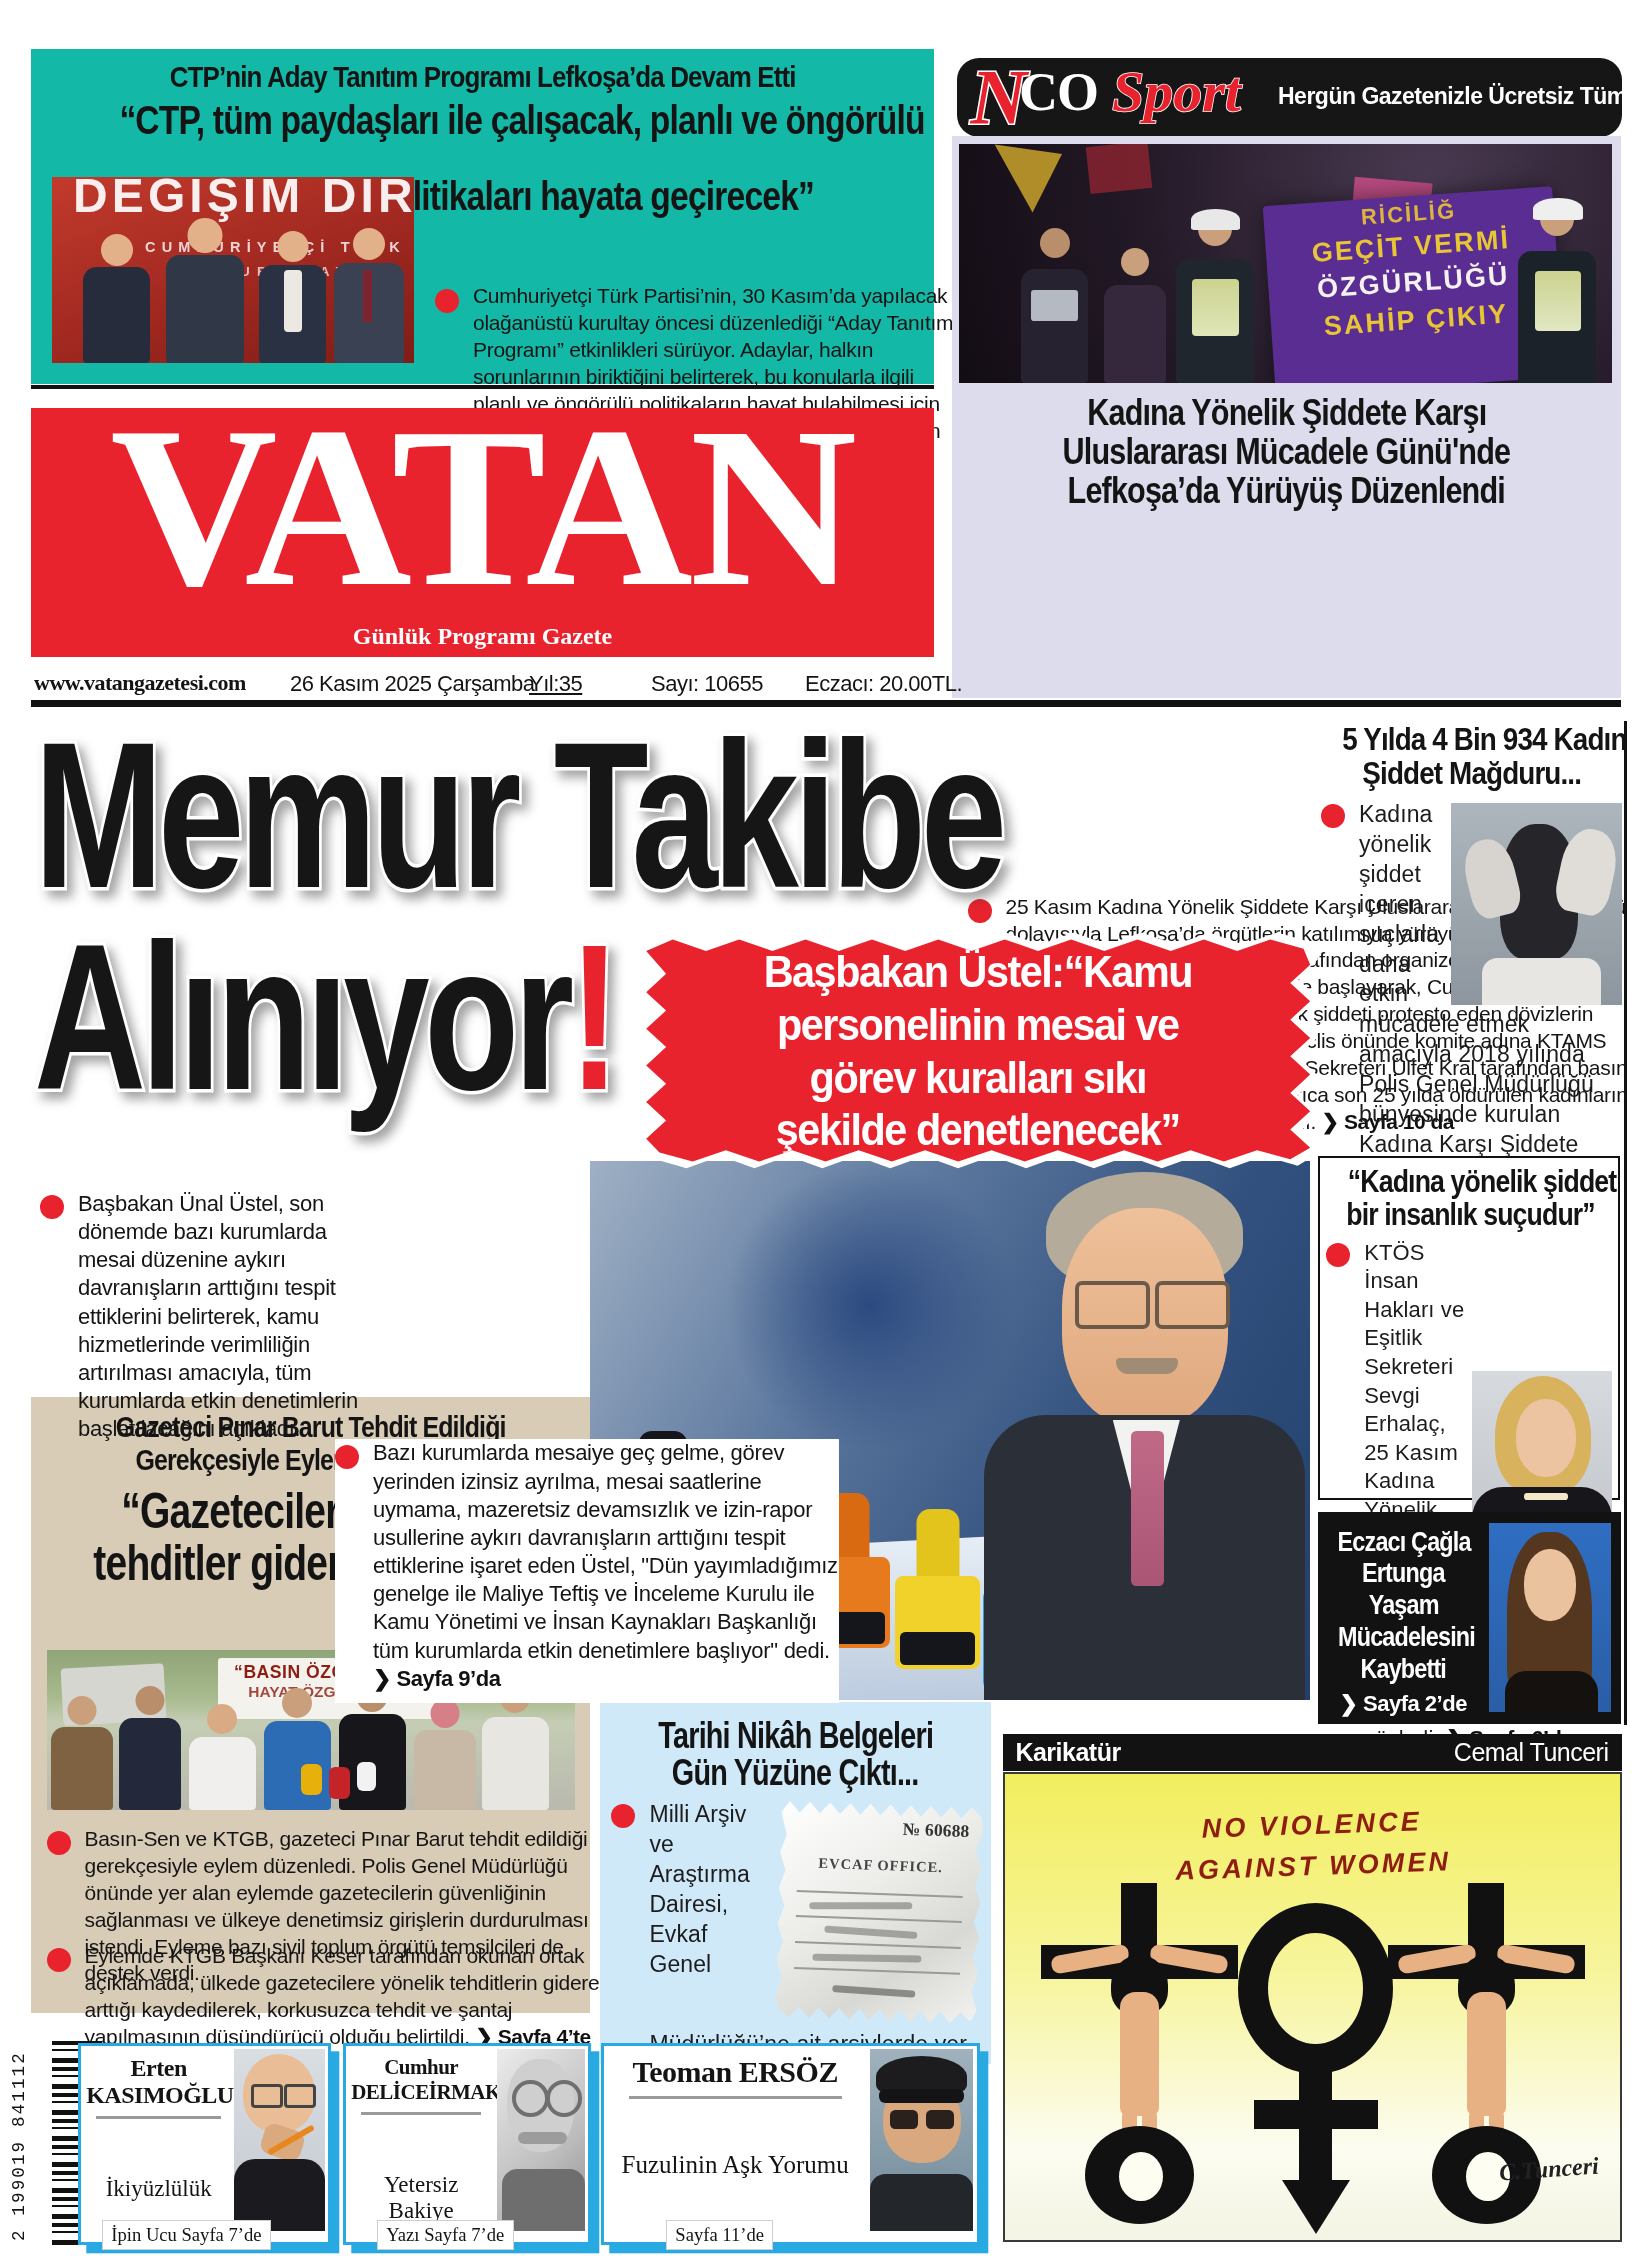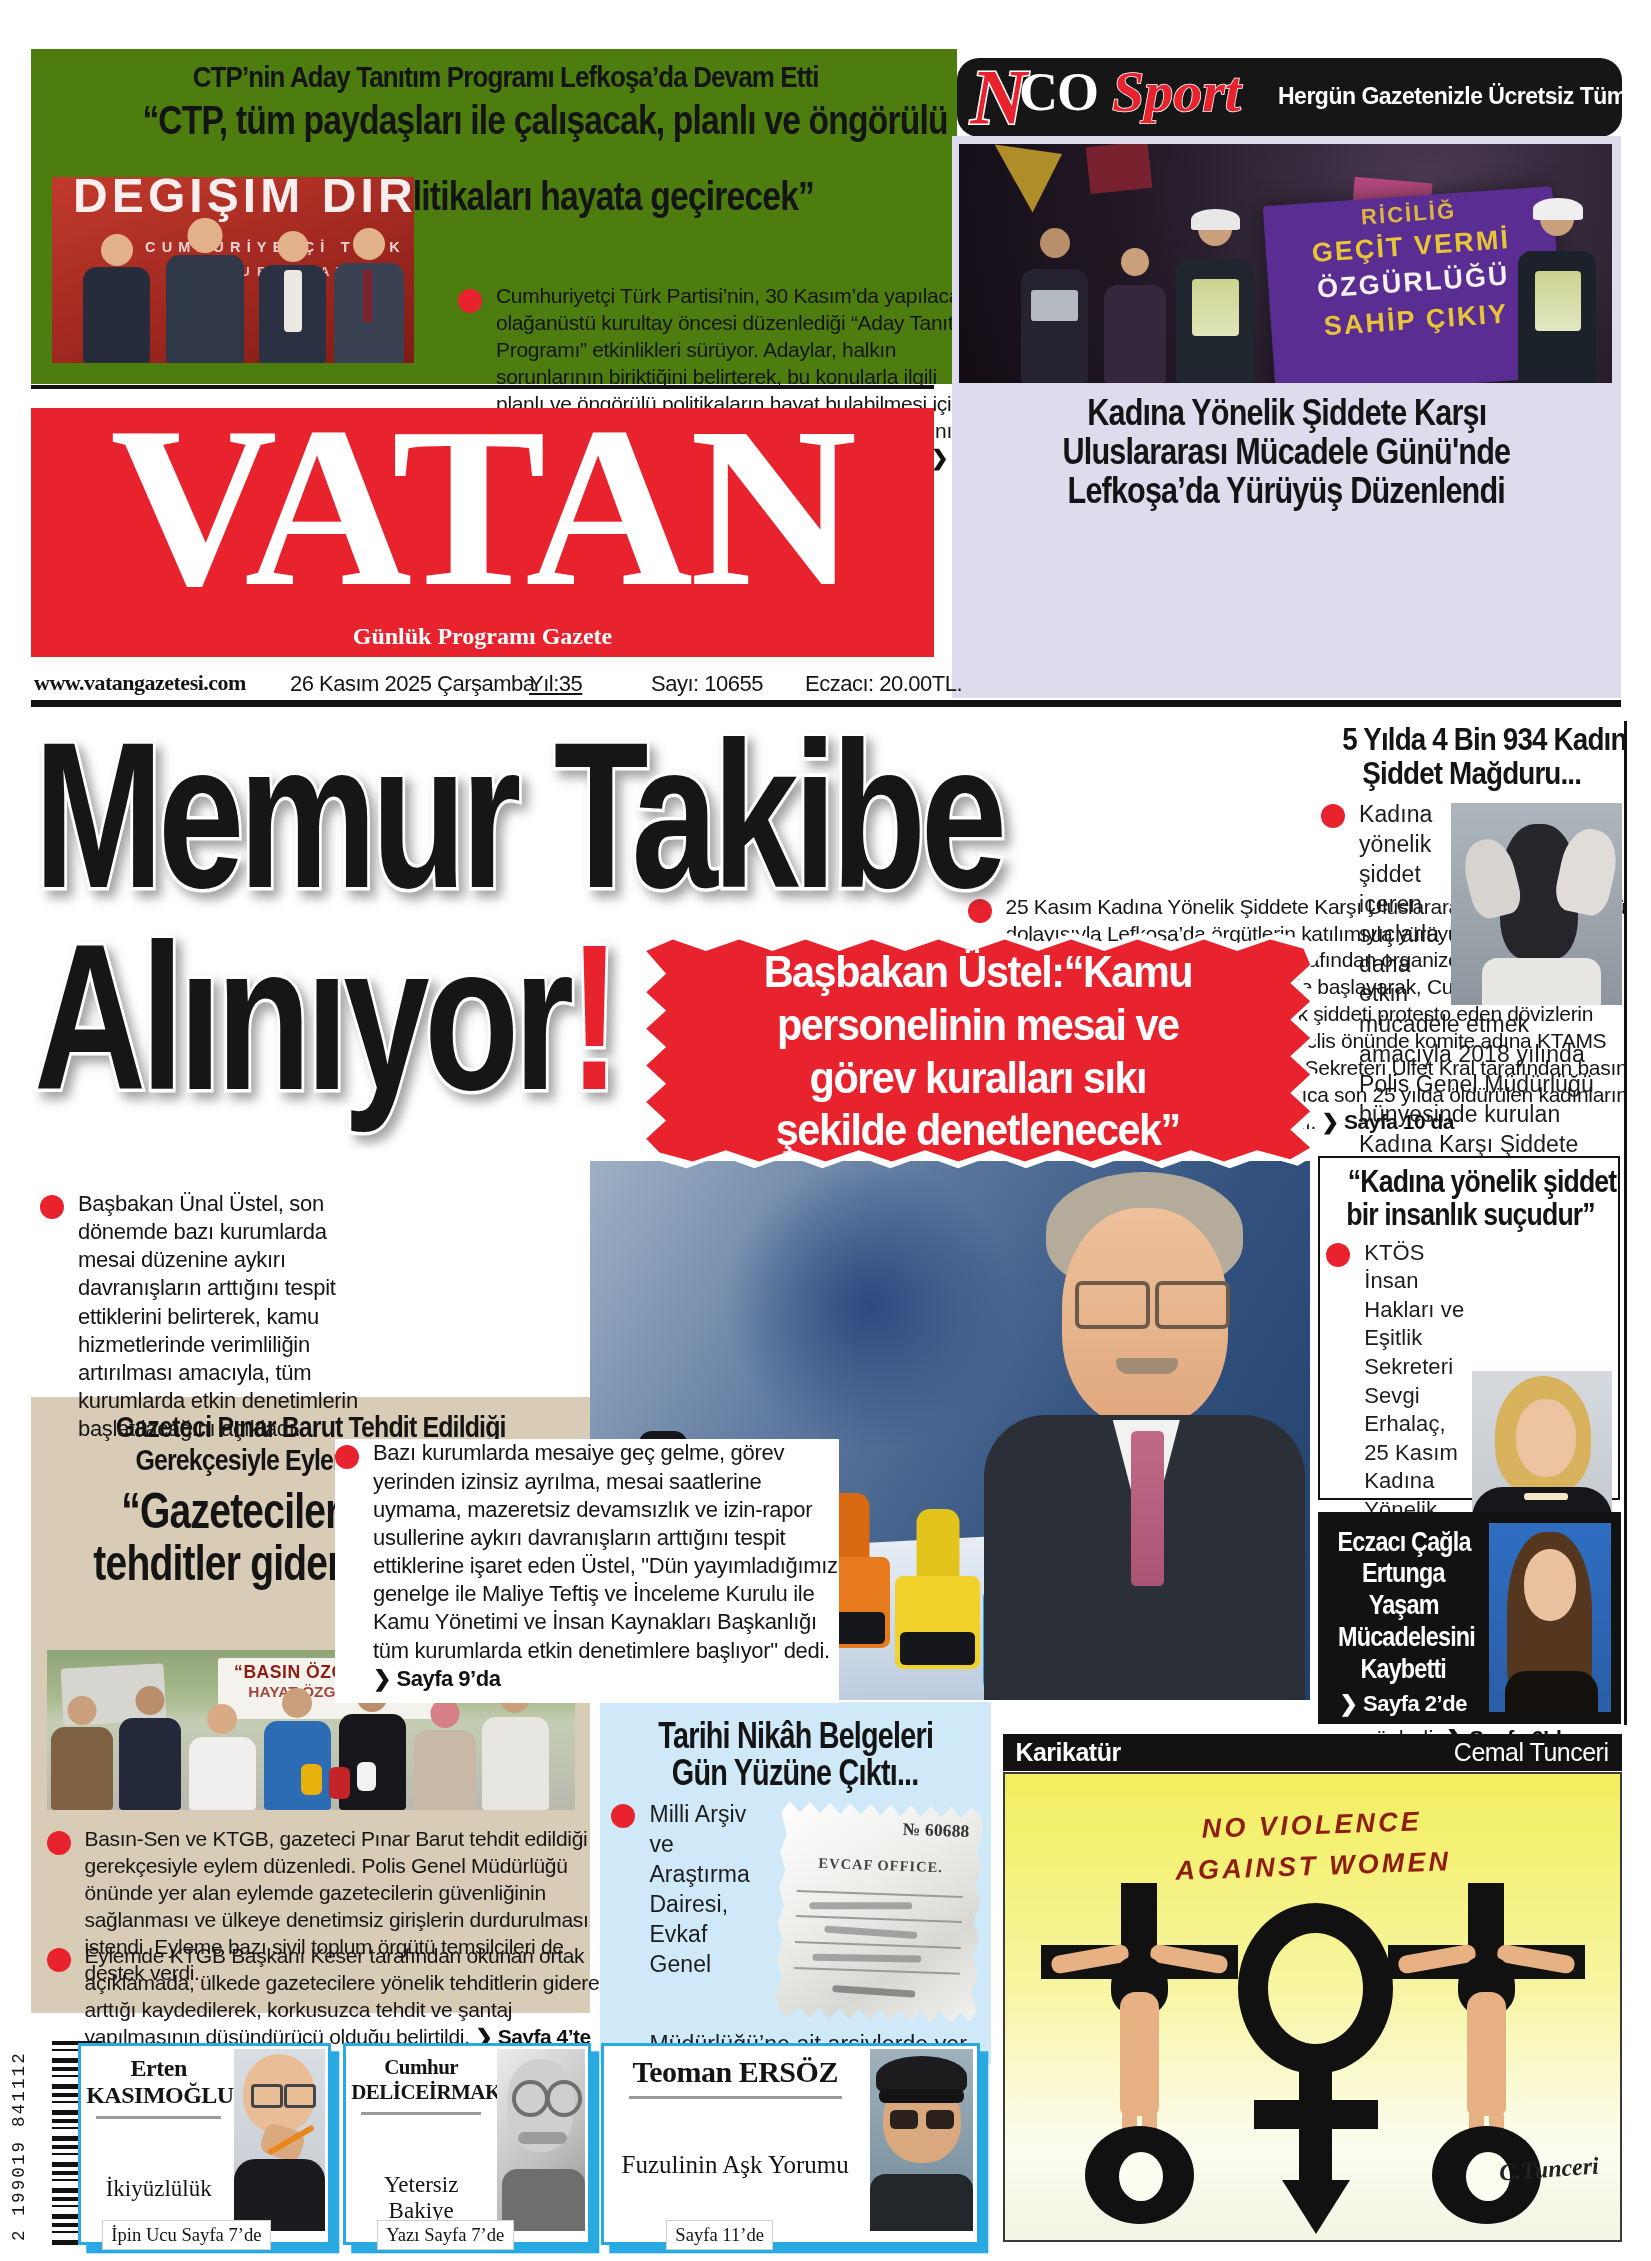--- a/index.html
+++ b/index.html
@@ -37,21 +37,21 @@
   .aut-ref{position:absolute;background:#fff;border:1px solid #cfcfcf;font-family:"Liberation Serif",serif;
            font-size:18.6px;padding:3.1px 8.3px;white-space:nowrap;}
   .cart-black{background:#111;position:absolute;}
   .tan{background:#e8b184;position:absolute;}
 </style>
 </head>
 <body>
 
 <div class="page">
 
-  <div class="abs" style="left:31px;top:49px;width:903px;height:335px;background:#4d7c0f;padding-left:23px;">
+  <div class="abs" style="left:31px;top:49px;width:903px;height:335px;background:#14b8a6;">
     <div class="center" style="padding-top:11.4px;">
       <span class="sx cond" style="font-size:29.5px;transform:scaleX(.88);">CTP’nin Aday Tanıtım Programı Lefkoşa’da Devam Etti</span>
     </div>
     <div class="center" style="margin-top:3.1px;">
       <span class="sx cond" style="font-size:41px;transform:scaleX(.82);white-space:nowrap;">“CTP, tüm paydaşları ile çalışacak, planlı ve öngörülü</span>
     </div>
     <div class="center abs" style="left:223px;top:124px;width:680px;">
       <span class="sx cond" style="font-size:41px;transform:scaleX(.82);white-space:nowrap;">politikaları hayata geçirecek”</span>
     </div>
 

